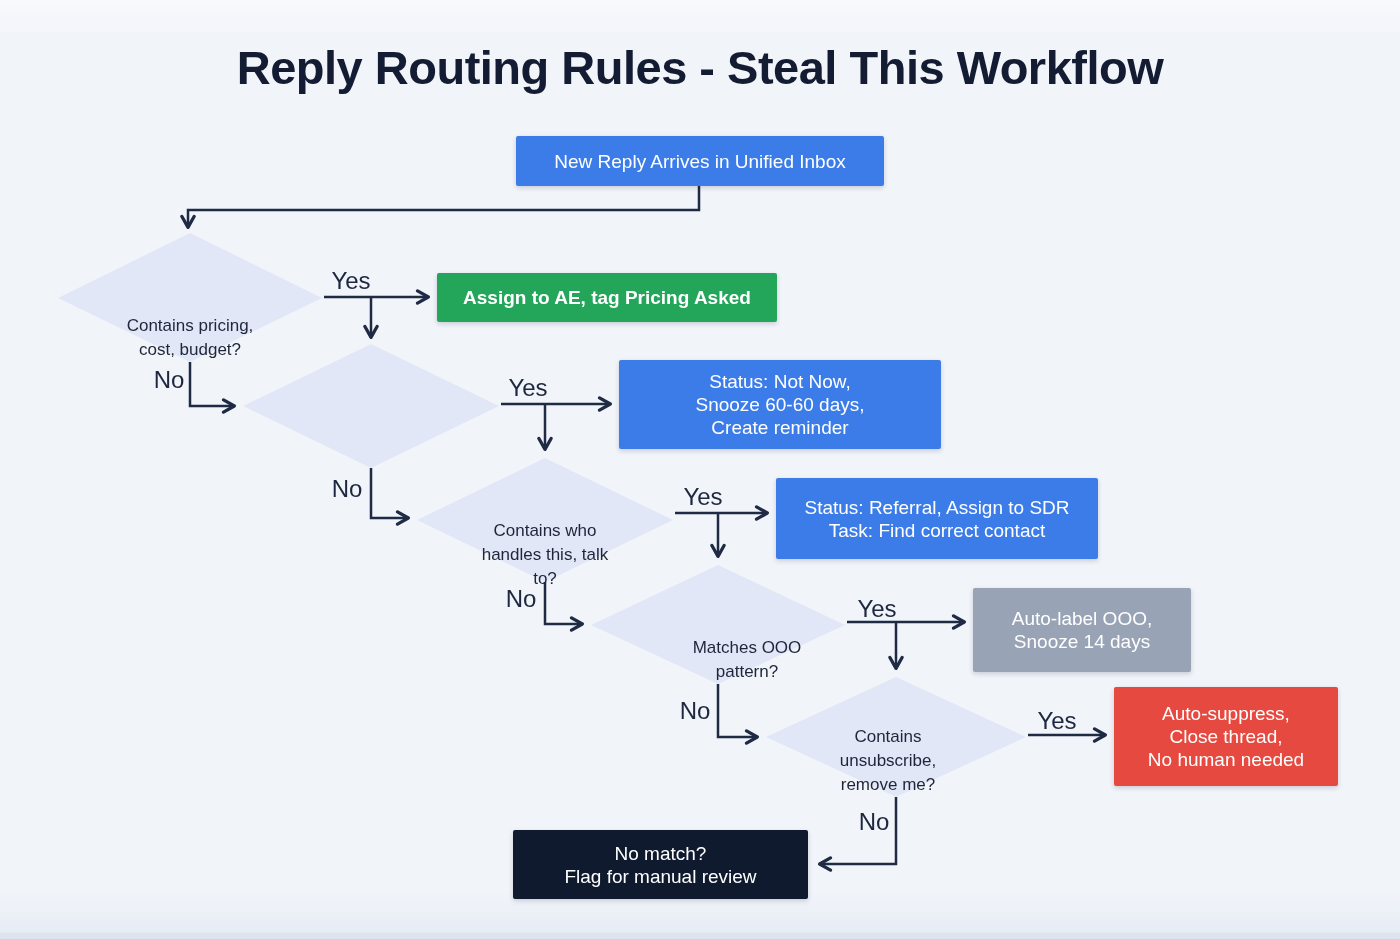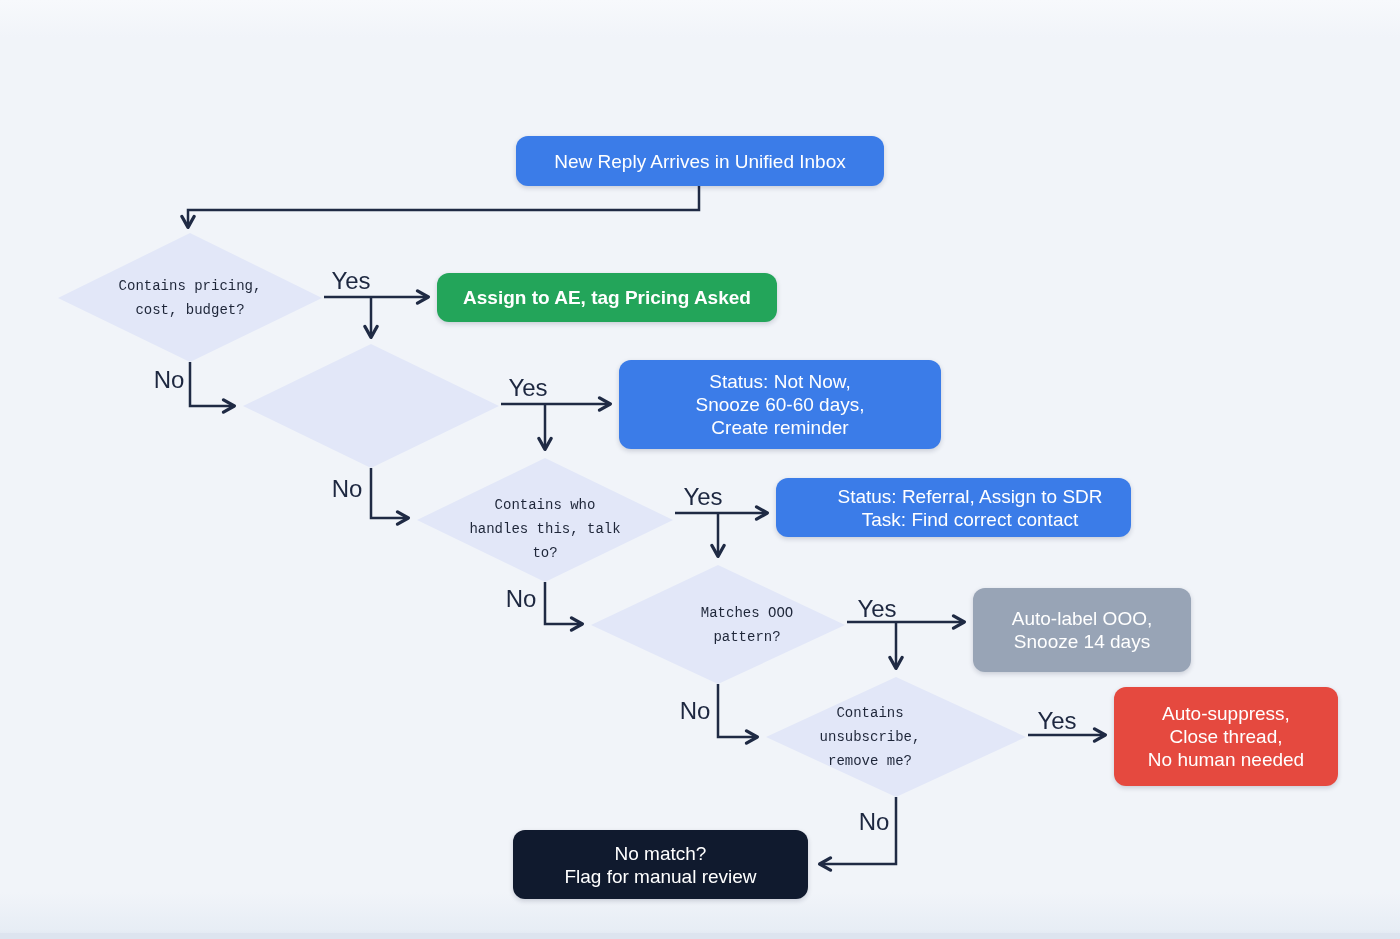--- a/index.html
+++ b/index.html
@@ -16,65 +16,65 @@
   .title{
     position:absolute;left:0;top:40px;width:1400px;
     text-align:center;
     font-size:47px;font-weight:800;letter-spacing:-0.5px;
     color:#131c33;
   }
   .layer{position:absolute;left:0;top:0;width:1400px;height:939px;}
   .node{
     position:absolute;
     display:flex;align-items:center;justify-content:center;
-    border-radius:12px;
+    border-radius:2px;
     color:#ffffff;
     font-size:19px;line-height:23px;
     text-align:center;
     box-shadow:0 2px 5px rgba(20,30,60,0.18);
   }
   .node .node-text{white-space:pre-line;}
   .node.start{left:516px;top:136px;width:368px;height:50px;background:#3b7ce8;}
   .node.green{left:437px;top:273px;width:340px;height:49px;background:#23a55a;font-weight:bold;}
   .node.blue2{left:619px;top:360px;width:322px;height:89px;background:#3b7ce8;}
-  .node.blue3{left:776px;top:478px;width:322px;height:59px;background:#3b7ce8;padding-left:33px;}
+  .node.blue3{left:776px;top:478px;width:322px;height:81px;background:#3b7ce8;}
   .node.gray{left:973px;top:588px;width:218px;height:84px;background:#98a4b6;}
   .node.red{left:1114px;top:687px;width:224px;height:99px;background:#e5493f;}
   .node.dark{left:513px;top:830px;width:295px;height:69px;background:#101a2e;}
   .decision-text{
     position:absolute;
-    display:flex;align-items:center;justify-content:center;
-    font-size:14px;line-height:24px;
+    display:flex;align-items:flex-end;justify-content:center;
+    font-size:17px;line-height:24px;
     color:#1e2639;
     text-align:center;
-    font-family:Liberation Mono, monospace;
   }
   .decision-text .node-text{white-space:pre-line;}
   .dt1{left:58px;top:233px;width:264px;height:129px;}
   .dt2{left:243px;top:344px;width:256px;height:124px;}
   .dt3{left:417px;top:467px;width:256px;height:124px;}
   .dt4{left:620px;top:565px;width:254px;height:119px;}
-  .dt5{left:740px;top:677px;width:260px;height:120px;}
+  .dt5{left:758px;top:677px;width:260px;height:120px;}
   .edge-label{
     position:absolute;
     transform:translate(-50%,-50%);
     font-size:24px;font-weight:500;
     color:#1d2740;
     white-space:nowrap;
   }
   .bottom-edge{
     position:absolute;left:0;bottom:0;width:1400px;height:6px;
     background:#dde4ef;
   }
 </style>
 </head>
 <body>
 
 <div class="canvas">
 
+  <div class="title">Reply Routing Rules - Steal This Workflow</div>
 
   <svg class="layer" width="1400" height="939" viewBox="0 0 1400 939">
     <defs>
       <marker id="arw" viewBox="0 0 12 12" refX="9" refY="6" markerWidth="6.5" markerHeight="6.5" orient="auto">
         <path d="M2,1.5 L10,6 L2,10.5" fill="none" stroke="#1f2a44" stroke-width="2.4" stroke-linecap="round" stroke-linejoin="round"></path>
       </marker>
     </defs>
 
     <polygon points="190,233 322,298 190,362 58,298" fill="#e2e7f8"></polygon>
     <polygon points="371,344 499,406 371,468 243,406" fill="#e2e7f8"></polygon>

